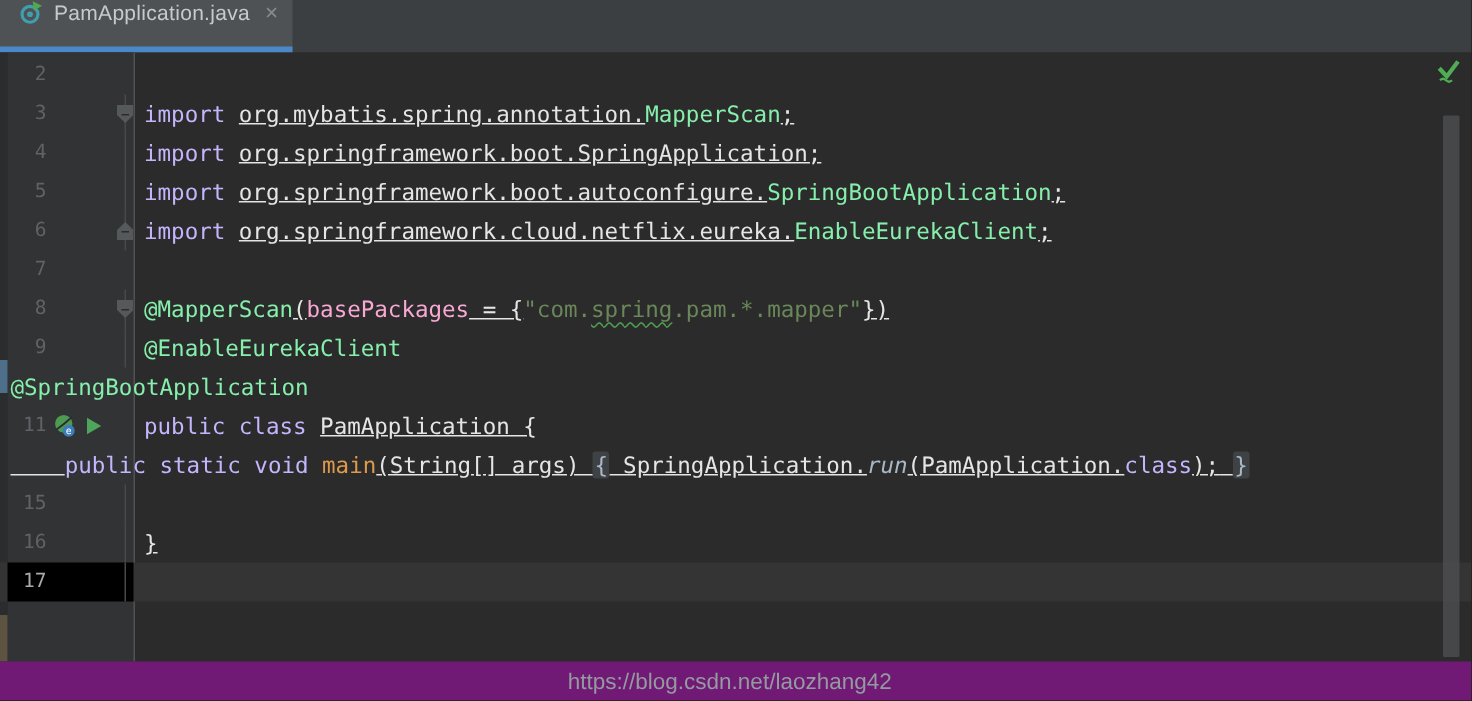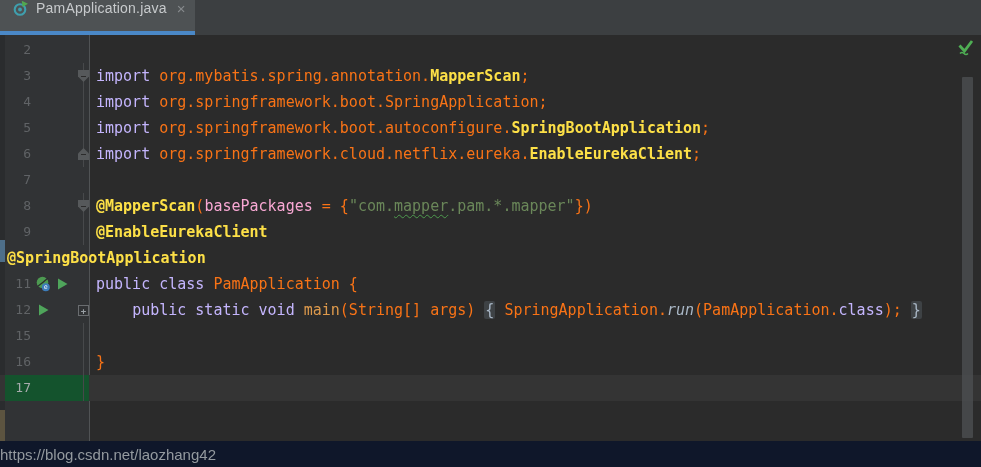--- a/index.html
+++ b/index.html
@@ -18,52 +18,52 @@
   .left-strip{position:absolute;left:0;top:0;width:5px;height:406px;background:#2a2c2e;}
   .edge-seg{position:absolute;left:0;width:5px;}
   .edge-seg.blue{top:205px;height:22px;background:#4e6f8a;}
   .edge-seg.tan{top:375px;height:31px;background:#5c5440;}
   .gutter-fill{position:absolute;left:5px;top:0;width:84px;height:406px;
                background:#313335;border-right:1px solid #505355;}
   .lines{position:absolute;left:0;top:2px;right:0;}
   .row{display:flex;height:26px;line-height:26px;}
   .row.current{background:#343434;}
   .gut{position:relative;display:flex;width:84px;flex:0 0 84px;margin-left:5px;}
-  .row.current .gut{background:#14532d;}
+  .row.current .gut{background:#000000;}
   .ln{width:26px;flex:0 0 26px;text-align:right;padding-right:2px;
       color:#606366;font-size:13px;cursor:pointer;}
   .row.current .ln{color:#a8abad;}
   .gicons{width:44px;flex:0 0 44px;display:flex;align-items:center;gap:3px;padding-left:2px;box-sizing:border-box;}
   .gicon{width:16px;height:16px;display:inline-flex;cursor:pointer;}
   .gfold{position:relative;width:14px;flex:0 0 14px;}
   .vline{position:absolute;left:6px;top:0;bottom:0;width:1px;background:#47494b;}
   .fm{position:absolute;left:1px;top:7px;width:11px;height:12px;background:#56595b;
       display:flex;align-items:center;justify-content:center;cursor:pointer;z-index:2;}
   .fm .bar{width:5px;height:1px;background:#2b2b2b;}
   .fm.start{clip-path:polygon(0 0,100% 0,100% 55%,50% 100%,0 55%);}
   .fm.end{clip-path:polygon(50% 0,100% 45%,100% 100%,0 100%,0 45%);}
   .fm.plus{top:8px;width:9px;height:9px;background:#313335;border:1px solid #6a6d70;
            color:#9aa0a5;font:bold 9px/8px "DejaVu Sans Mono",monospace;clip-path:none;}
   .code{flex:1;white-space:pre;font-size:15px;color:#a9b7c6;padding-left:7px;cursor:text;}
   .kw{color:#c4b5fd;}
-  .cb{color:#fde047;font-weight:bold;}
-  .pl{color:#f97316;}
+  .cb{color:#86efac;font-weight:normal;}
+  .pl{color:#e5e5e5;text-decoration:underline;}
   .an{color:#f9a8d4;}
   .st{color:#6a8759;}
   .sq{color:#6a8759;text-decoration:underline wavy #4e9a4e 1px;text-underline-offset:3px;}
   .mt{color:#de9a4c;}
   .it{color:#a9b7c6;font-style:italic;}
   .fb{color:#a9b7c6;background:#3e4245;border-radius:2px;padding:0 1px;}
   
   .inspect{position:absolute;top:2px;right:6px;width:19px;height:20px;cursor:pointer;}
   .scrollbar{position:absolute;top:0;right:8px;width:11px;height:406px;}
   .thumb{position:absolute;left:0;top:42px;bottom:3px;width:11px;background:#4c4f51;opacity:.8;border-radius:1px;cursor:grab;}
   
-  .bottomstrip{position:absolute;left:0;bottom:0;right:0;height:26px;background:#0f172a;
-               display:flex;justify-content:flex-start;align-items:center;}
+  .bottomstrip{position:absolute;left:0;bottom:0;right:0;height:26px;background:#701a75;
+               display:flex;justify-content:center;align-items:center;}
   .watermark{color:#949a9f;font-family:"Liberation Sans",sans-serif;font-size:15px;padding-right:8px;}
 </style>
 </head>
 <body>
 
 <div id="app">
 
   <div class="tabbar">
     <div class="tab">
       <span class="tabicon">
@@ -152,21 +152,21 @@
           <div class="gut">
             <div class="ln">8</div>
             <div class="gicons"></div>
             <div class="gfold">
               <div class="vline"></div>
               <div class="fm start">
                 <i class="bar"></i>
               </div>
             </div>
           </div>
-          <div class="code"><span class="cb">@MapperScan</span><span class="pl">(</span><span class="an">basePackages</span><span class="pl"> = {</span><span class="st">"com.</span><span class="sq">mapper</span><span class="st">.pam.*.mapper"</span><span class="pl">})</span></div>
+          <div class="code"><span class="cb">@MapperScan</span><span class="pl">(</span><span class="an">basePackages</span><span class="pl"> = {</span><span class="st">"com.</span><span class="sq">spring</span><span class="st">.pam.*.mapper"</span><span class="pl">})</span></div>
         </div>
         <div class="row">
           <div class="gut">
             <div class="ln">9</div>
             <div class="gicons"></div>
             <div class="gfold">
               <div class="vline"></div>
             </div>
           </div>
           <div class="code"><span class="cb">@EnableEurekaClient</span></div>
@@ -190,33 +190,20 @@
                 <svg viewBox="0 0 16 16" width="16" height="16">
                   <path d="M4 2.5 L13.5 8 L4 13.5 Z" fill="#4fa55b"></path>
                 </svg>
               </span>
             </div>
             <div class="gfold"></div>
           </div>
           <div class="code"><span class="kw">public class </span><span class="pl">PamApplication {</span></div>
         </div>
         <div class="row">
-          <div class="gut">
-            <div class="ln">12</div>
-            <div class="gicons">
-              <span class="gicon">
-                <svg viewBox="0 0 16 16" width="16" height="16">
-                  <path d="M4 2.5 L13.5 8 L4 13.5 Z" fill="#4fa55b"></path>
-                </svg>
-              </span>
-            </div>
-            <div class="gfold">
-              <div class="fm plus">+</div>
-            </div>
-          </div>
           <div class="code"><span class="pl">    </span><span class="kw">public static void </span><span class="mt">main</span><span class="pl">(String[] args) </span><span class="fb">{</span><span class="pl"> SpringApplication.</span><span class="it">run</span><span class="pl">(PamApplication.</span><span class="kw">class</span><span class="pl">);</span><span class="pl"> </span><span class="fb">}</span></div>
         </div>
         <div class="row">
           <div class="gut">
             <div class="ln">15</div>
             <div class="gicons"></div>
             <div class="gfold">
               <div class="vline"></div>
             </div>
           </div>

